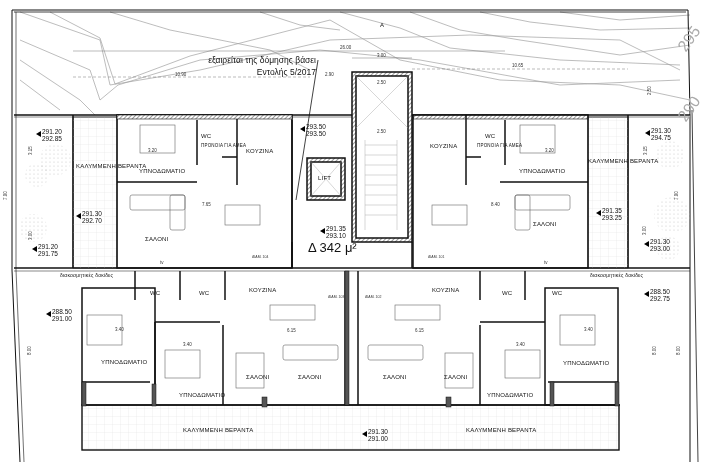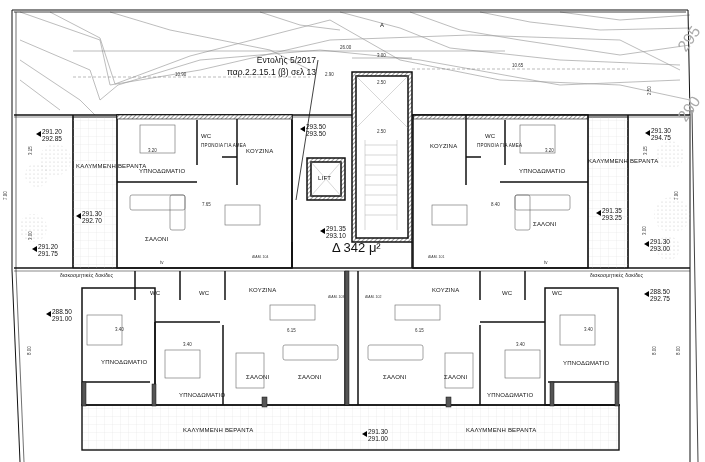--- a/index.html
+++ b/index.html
@@ -4,21 +4,21 @@
 <style>
   html,body{margin:0;padding:0;background:#fff;}
   body{width:705px;height:462px;overflow:hidden;position:relative;font-family:"Liberation Sans",sans-serif;color:#111;}
   #plan{position:absolute;left:0;top:0;width:705px;height:462px;}
   .lbl{position:absolute;font-size:6px;letter-spacing:0.2px;white-space:nowrap;color:#111;}
   .dim{position:absolute;font-size:4.5px;white-space:nowrap;color:#333;}
   .dimv{position:absolute;font-size:4.5px;white-space:nowrap;color:#333;transform:rotate(-90deg);transform-origin:left top;}
   .lvl{position:absolute;font-size:6.5px;line-height:7px;white-space:nowrap;color:#111;}
   .lvl .mk{position:absolute;left:-6px;top:3px;width:0;height:0;border-top:3px solid transparent;border-bottom:3px solid transparent;border-right:5px solid #000;}
   .note{position:absolute;left:198px;top:55px;font-size:8.5px;line-height:11.5px;text-align:right;width:118px;color:#111;}
-  .area{position:absolute;left:332px;top:240px;font-size:13px;color:#111;}
+  .area{position:absolute;left:308px;top:240px;font-size:13px;color:#111;}
   .contour{position:absolute;font-size:16px;color:#aaa;transform:rotate(-55deg);}
 </style>
 </head>
 <body>
 
 <svg id="plan" viewBox="0 0 705 462" xmlns="http://www.w3.org/2000/svg">
   <defs>
     <pattern id="hatch" width="3" height="3" patternUnits="userSpaceOnUse" patternTransform="rotate(45)">
       <rect width="3" height="3" fill="#fff"></rect>
       <line x1="0" y1="0" x2="0" y2="3" stroke="#333" stroke-width="1"></line>
@@ -173,22 +173,22 @@
     <rect x="236" y="353" width="28" height="35"></rect>
       <rect x="445" y="353" width="28" height="35"></rect>
     <rect x="270" y="305" width="45" height="15"></rect>
       <rect x="395" y="305" width="45" height="15"></rect>
   </g>
 
   <line x1="318" y1="60" x2="296" y2="200" stroke="#111" stroke-width="0.8"></line>
 </svg>
 
 <div class="note">
+  <div>εξαιρείται της δόμησης βάσει</div>
   <div>Εντολής 5/2017</div>
-  <div>παρ.2.2.15.1 (β) σελ 13</div>
 </div>
 
 <div class="lbl" style="left:380px;top:22px;">A</div>
 <div class="contour" style="left:676px;top:30px;">295</div>
 <div class="contour" style="left:676px;top:100px;">290</div>
 
 <div class="area">Δ 342 μ²</div>
 
 <div class="dim" style="left:340px;top:45px;">26.00</div>
 <div class="dim" style="left:175px;top:72px;">10.90</div>

